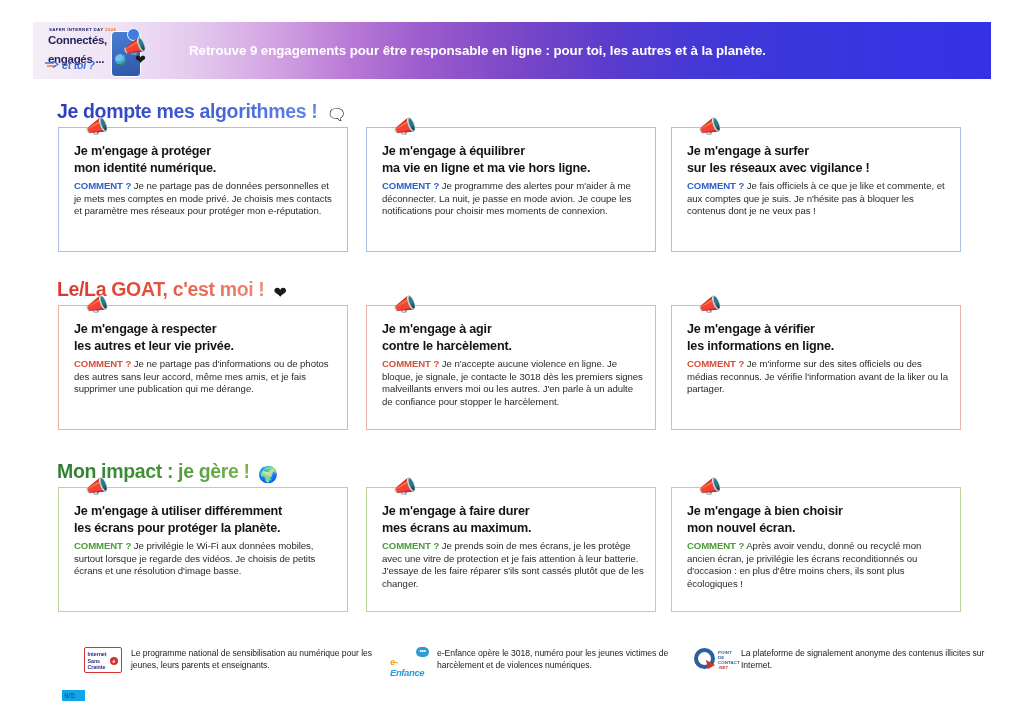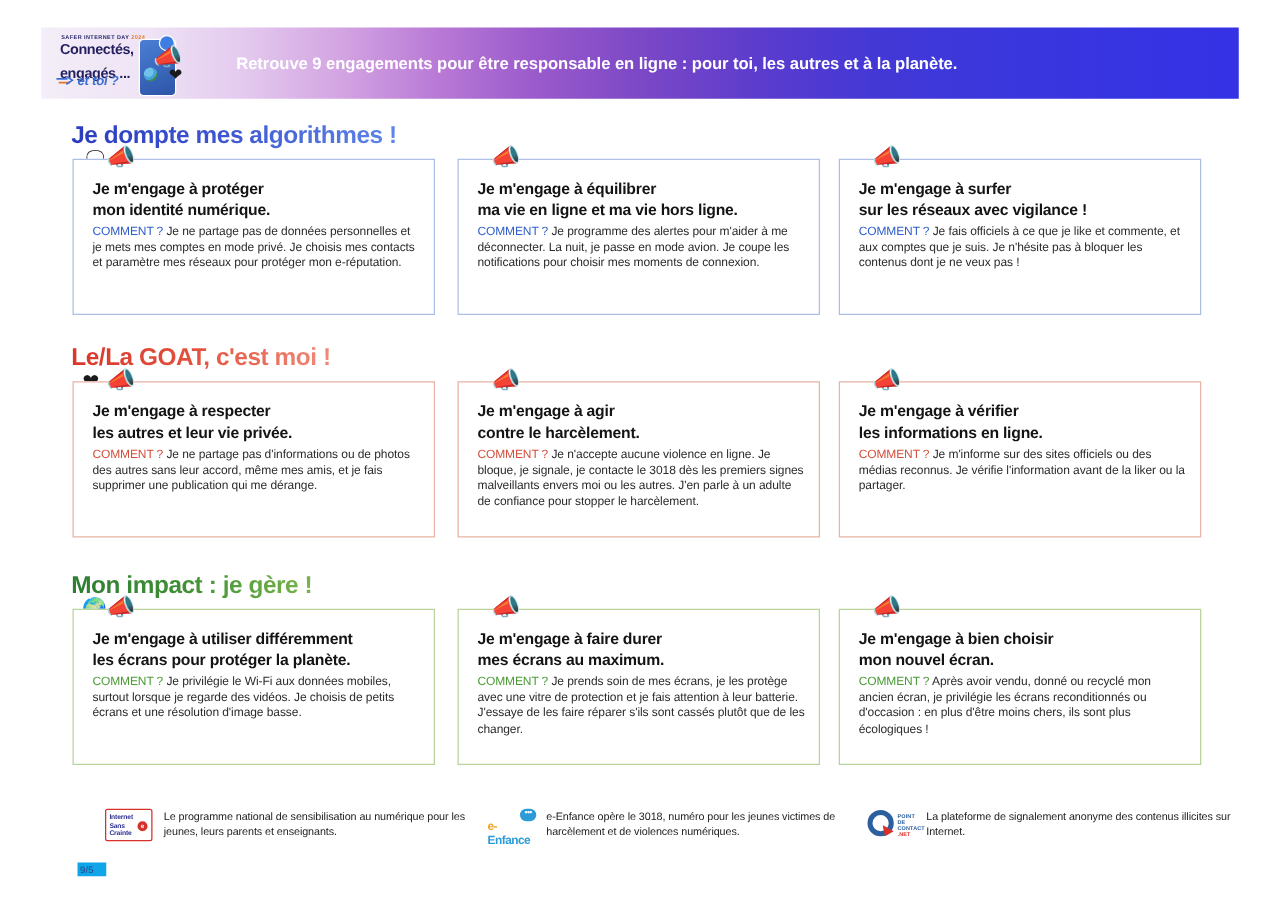--- a/index.html
+++ b/index.html
@@ -159,23 +159,22 @@
   .section { position: absolute; left: 0; width: 1024px; }
   .sec1 { top: 97px; }
   .sec2 { top: 275px; }
   .sec3 { top: 457px; }
 
   .sec-head {
     position: absolute;
     left: 57px;
     top: 0;
     display: flex;
-    align-items: flex-start;
+    align-items: flex-end;
     height: 26px;
-    flex-direction: column;
   }
   .sec-title {
     font-size: 19.5px;
     font-weight: bold;
     letter-spacing: -0.35px;
     -webkit-background-clip: text;
     background-clip: text;
     color: transparent;
     -webkit-text-fill-color: transparent;
     white-space: nowrap;
@@ -234,21 +233,21 @@
     margin: 0 0 4px 0;
     white-space: pre-line;
   }
   .card-body {
     font-size: 9.6px;
     line-height: 12.7px;
     color: #2b2b2b;
     letter-spacing: -0.05px;
   }
   .comment-label {
-    font-weight: normal;
+    font-weight: bold;
     letter-spacing: -0.1px;
   }
   .sec1 .comment-label { color: #2f5fc9; }
   .sec2 .comment-label { color: #d3503c; }
   .sec3 .comment-label { color: #4b9b36; }
 
   
   .footer {
     position: absolute;
     left: 0;
@@ -314,20 +313,21 @@
   
   .enf {
     width: 40px; height: 26px;
     position: relative;
   }
   .enf .txt {
     position: absolute;
     left: 0; top: 9px;
     font-size: 9.5px;
     font-weight: bold;
+    font-style: italic;
     color: #f0a32b;
     letter-spacing: -0.4px;
   }
   .enf .txt b { color: #2d9bd6; }
   .enf .bub {
     position: absolute;
     right: 1px; top: 0px;
     width: 13px; height: 10px;
     border-radius: 5px;
     background: #2d9bd6;

